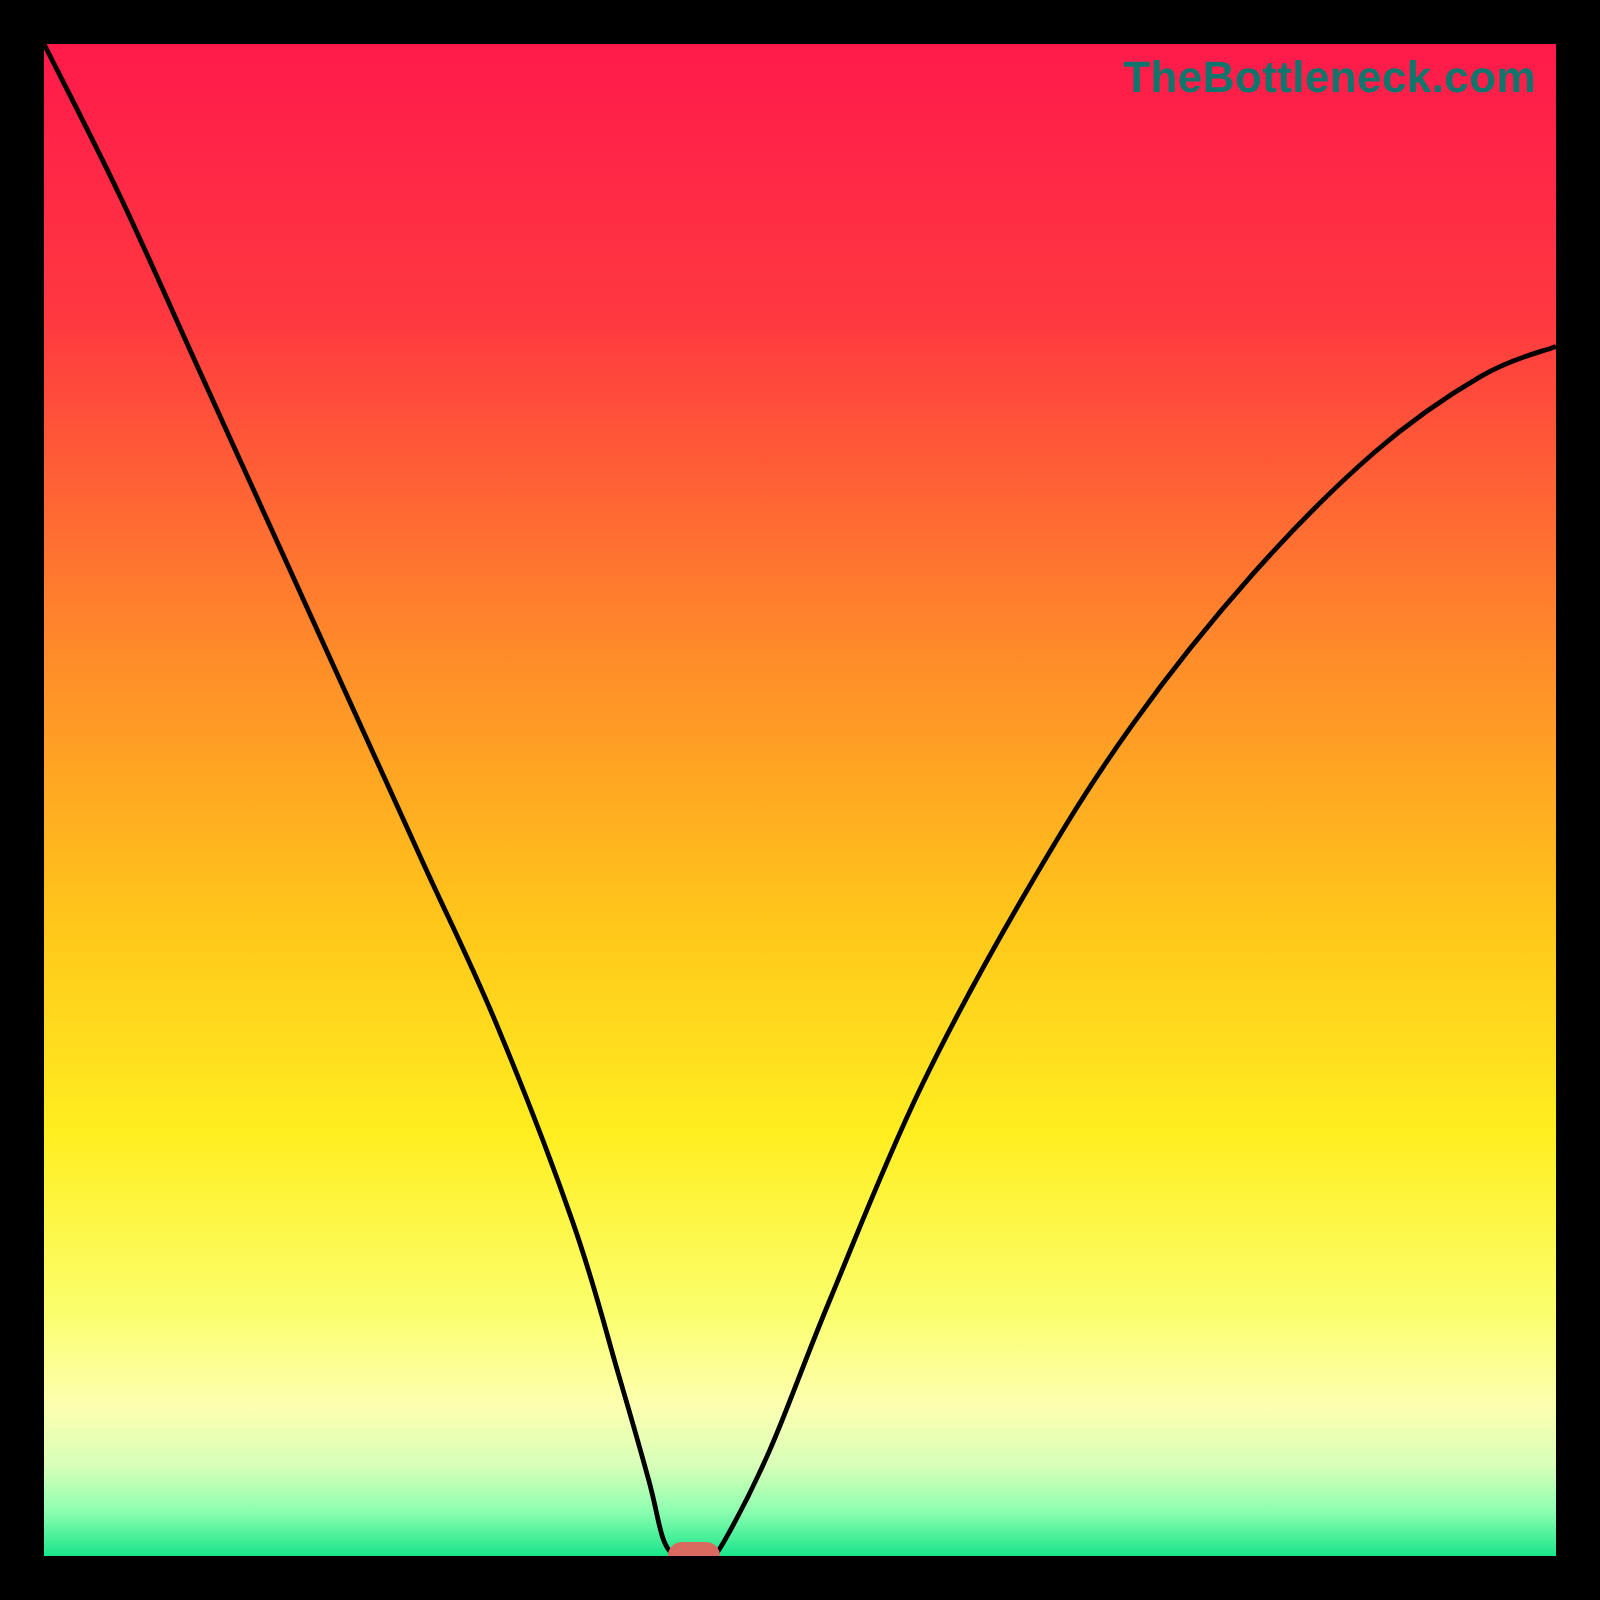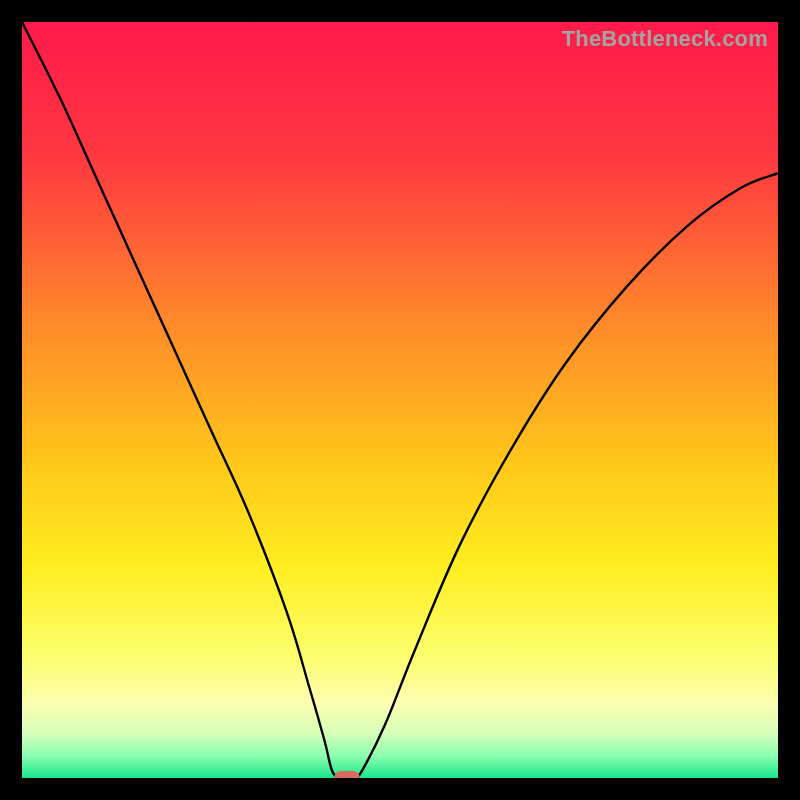--- a/index.html
+++ b/index.html
@@ -26,21 +26,21 @@
     overflow: hidden;
   }
   .bg-gradient {
     position: absolute;
     inset: 0;
   }
   .watermark {
     position: absolute;
     top: 4px;
     right: 10px;
-    color: #a3a3a3;
+    color: #0f766e;
     font-size: 22px;
     font-weight: 600;
     letter-spacing: 0.2px;
     user-select: none;
   }
   .marker {
     position: absolute;
     width: 26px;
     height: 14px;
     border-radius: 7px;

